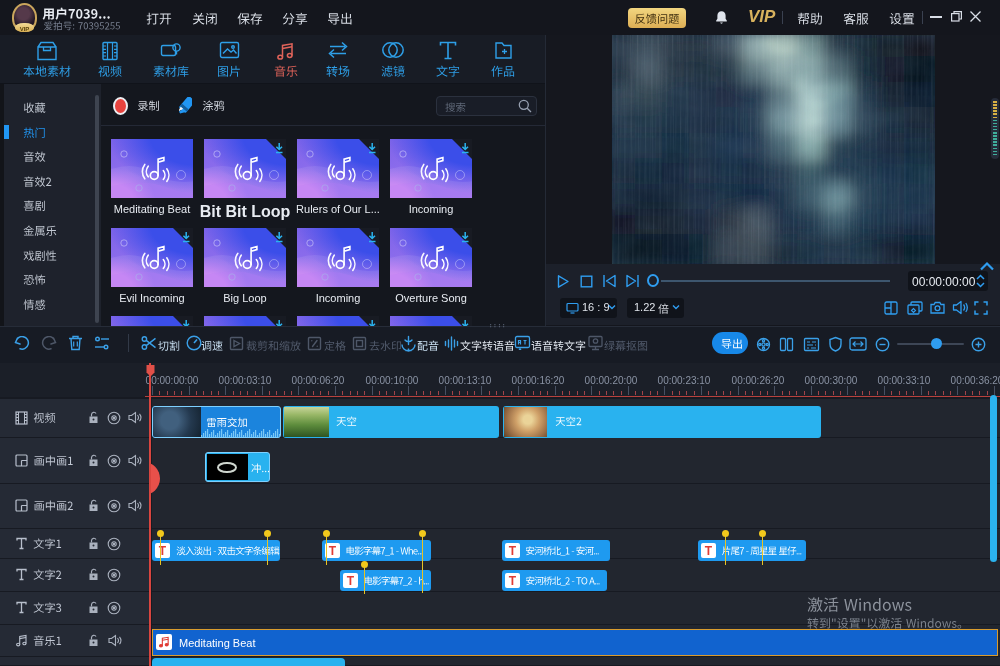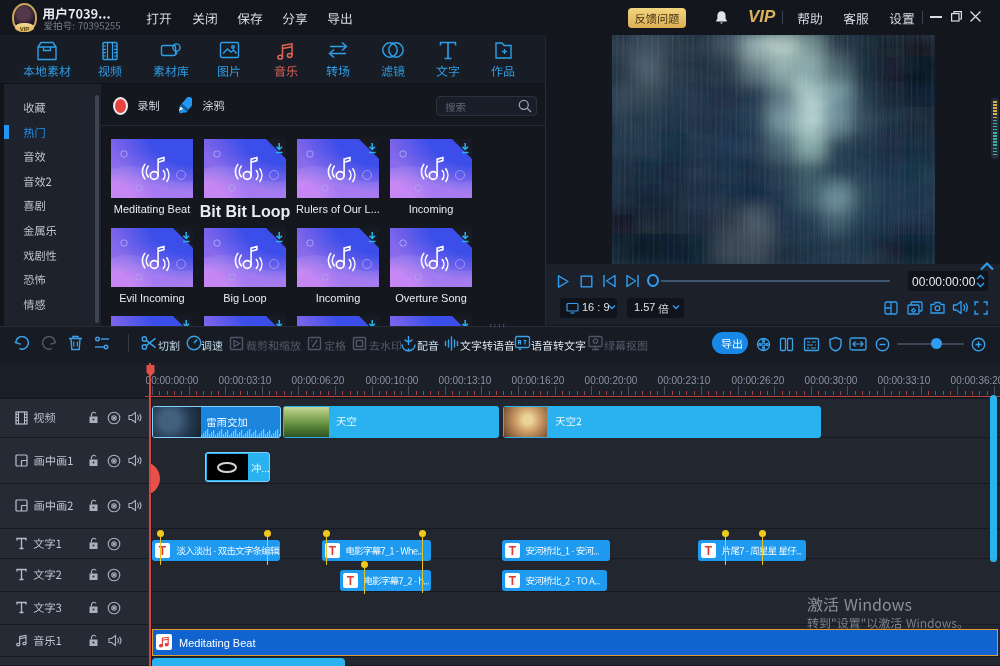--- a/index.html
+++ b/index.html
@@ -827,21 +827,21 @@
         <path d="M4.5 11 h4"></path>
       </svg>
     </div>
 <div class="abs" style="left:582px;top:301px;font-size:11px;color:#dfe3ea;">16 : 9</div>
 <div class="abs" style="left:608px;top:303px;">
       <svg width="8" height="8" viewBox="0 0 8 8" fill="none" stroke="#2f9df0" stroke-width="1.4">
         <path d="M1 2.5 L4 5.5 L7 2.5"></path>
       </svg>
     </div>
 <div class="abs" style="left:627px;top:298px;width:57px;height:20px;background:#10131a;border-radius:3px;"></div>
-<div class="abs" style="left:634px;top:301px;font-size:11px;color:#dfe3ea;">1.57</div>
+<div class="abs" style="left:634px;top:301px;font-size:11px;color:#dfe3ea;">1.22</div>
 <div class="abs" style="left:658px;top:302px;">
       <svg width="11" height="14" viewBox="0 0 11.00 13.75" style="overflow:visible">
         <use href="#g77" x="0" fill="#dfe3ea" transform="scale(0.01100,-0.01100) translate(0,-980)"></use>
       </svg>
     </div>
 <div class="abs" style="left:672px;top:303px;">
       <svg width="8" height="8" viewBox="0 0 8 8" fill="none" stroke="#2f9df0" stroke-width="1.4">
         <path d="M1 2.5 L4 5.5 L7 2.5"></path>
       </svg>
     </div>

